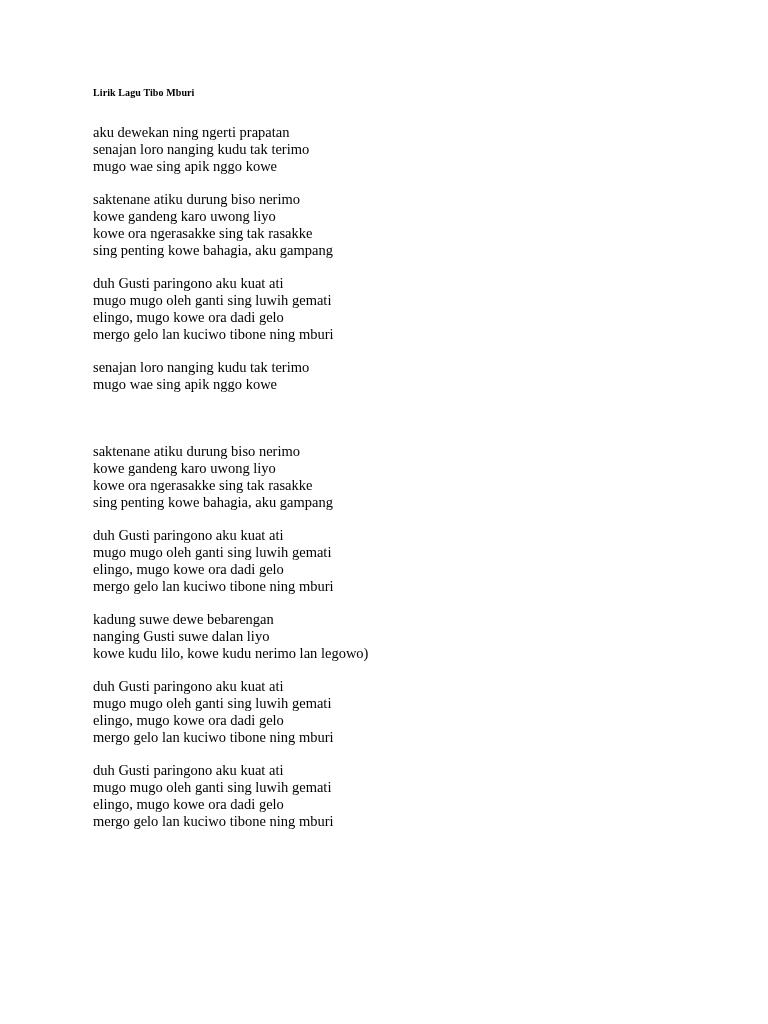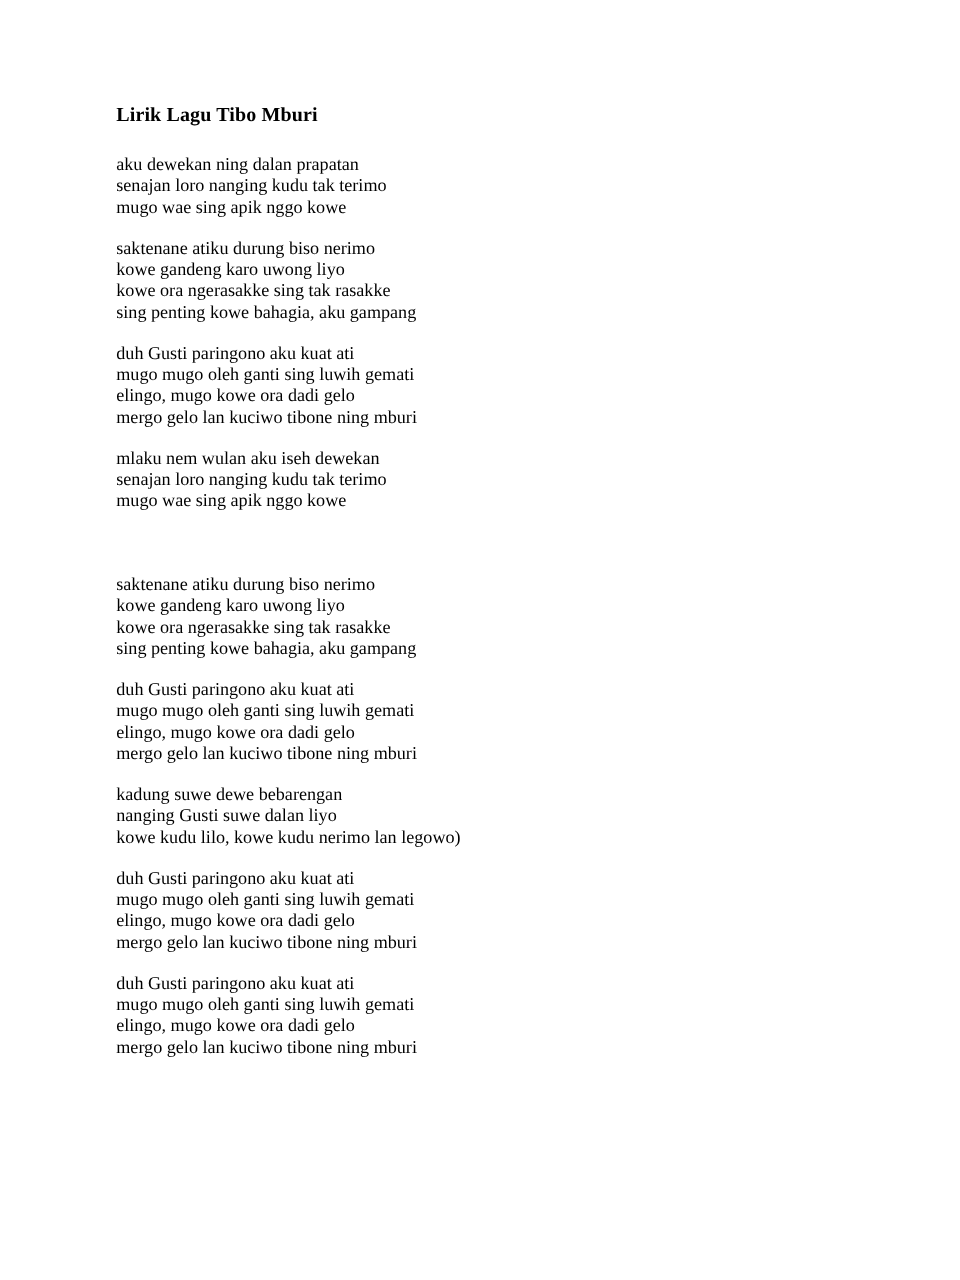--- a/index.html
+++ b/index.html
@@ -23,21 +23,21 @@
   }
   .doc-body {
     position: absolute;
     left: 93px;
     top: 84px;
     width: 560px;
   }
   .doc-title {
     font-family: "Liberation Serif", serif;
     font-weight: bold;
-    font-size: 16px;
+    font-size: 10px;
     line-height: 18px;
     margin: 0 0 22px 0;
     letter-spacing: 0.1px;
   }
   .stanza {
     margin: 0 0 16px 0;
   }
   .stanza.gap-big {
     margin-bottom: 50px;
   }
@@ -49,38 +49,37 @@
   }
 </style>
 </head>
 <body>
 
 <div class="page">
   <article class="doc-body">
     <h1 class="doc-title">Lirik Lagu Tibo Mburi</h1>
     <div>
         <div class="stanza">
-          <div class="line">aku dewekan ning dalan prapatan</div>
+          <div class="line">aku dewekan ning ngerti prapatan</div>
           <div class="line">senajan loro nanging kudu tak terimo</div>
           <div class="line">mugo wae sing apik nggo kowe</div>
         </div>
         <div class="stanza">
           <div class="line">saktenane atiku durung biso nerimo</div>
           <div class="line">kowe gandeng karo uwong liyo</div>
           <div class="line">kowe ora ngerasakke sing tak rasakke</div>
           <div class="line">sing penting kowe bahagia, aku gampang</div>
         </div>
         <div class="stanza">
           <div class="line">duh Gusti paringono aku kuat ati</div>
           <div class="line">mugo mugo oleh ganti sing luwih gemati</div>
           <div class="line">elingo, mugo kowe ora dadi gelo</div>
           <div class="line">mergo gelo lan kuciwo tibone ning mburi</div>
         </div>
         <div class="stanza gap-big">
-          <div class="line">mlaku nem wulan aku iseh dewekan</div>
           <div class="line">senajan loro nanging kudu tak terimo</div>
           <div class="line">mugo wae sing apik nggo kowe</div>
         </div>
         <div class="stanza">
           <div class="line">saktenane atiku durung biso nerimo</div>
           <div class="line">kowe gandeng karo uwong liyo</div>
           <div class="line">kowe ora ngerasakke sing tak rasakke</div>
           <div class="line">sing penting kowe bahagia, aku gampang</div>
         </div>
         <div class="stanza">

